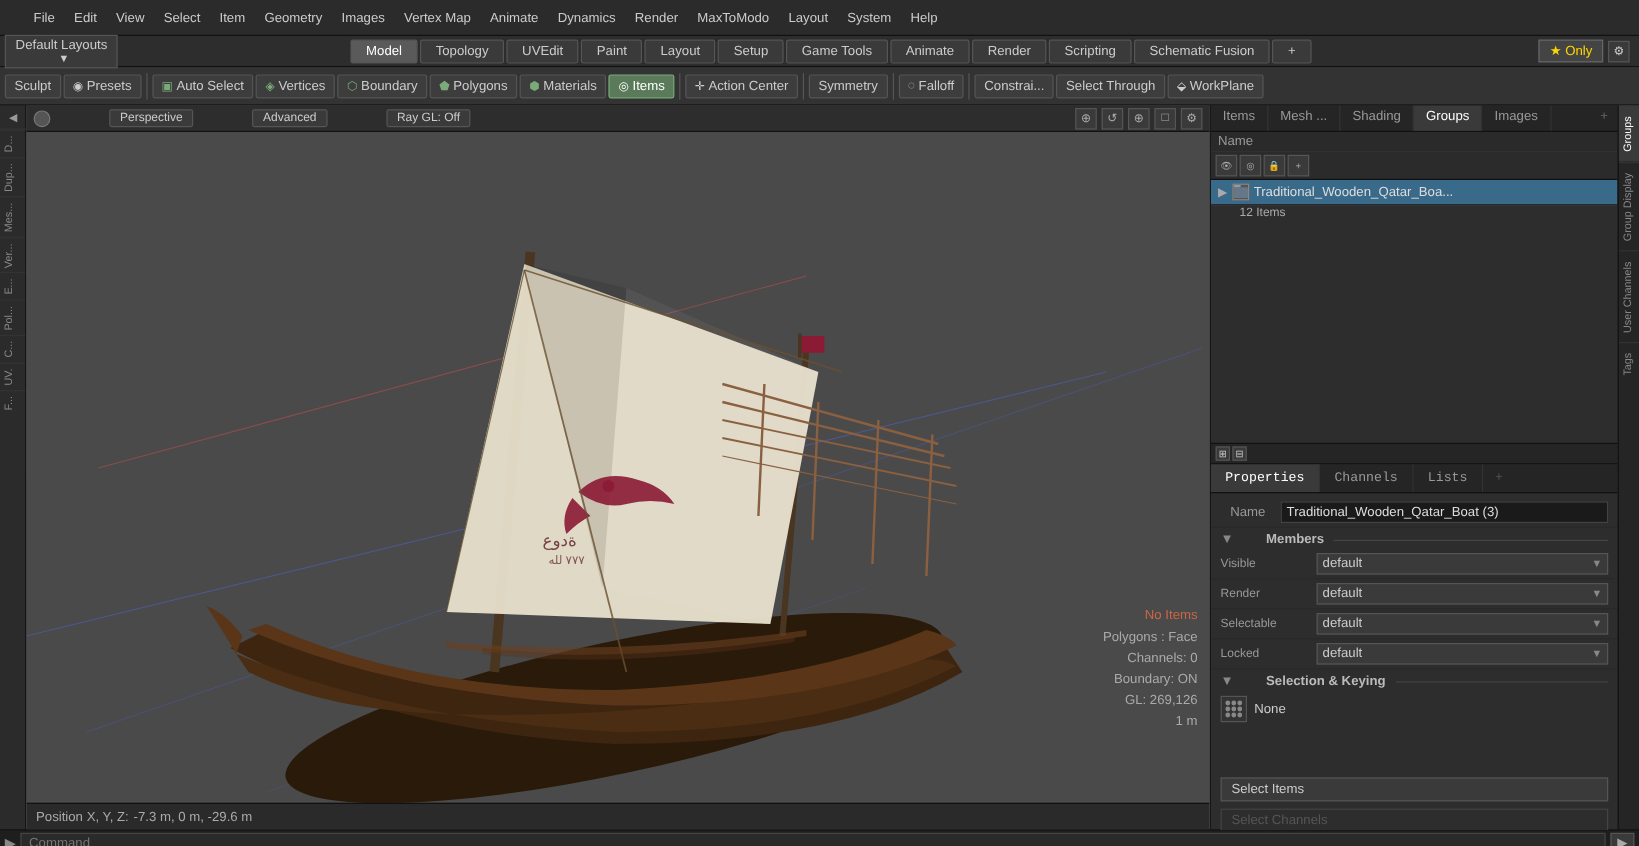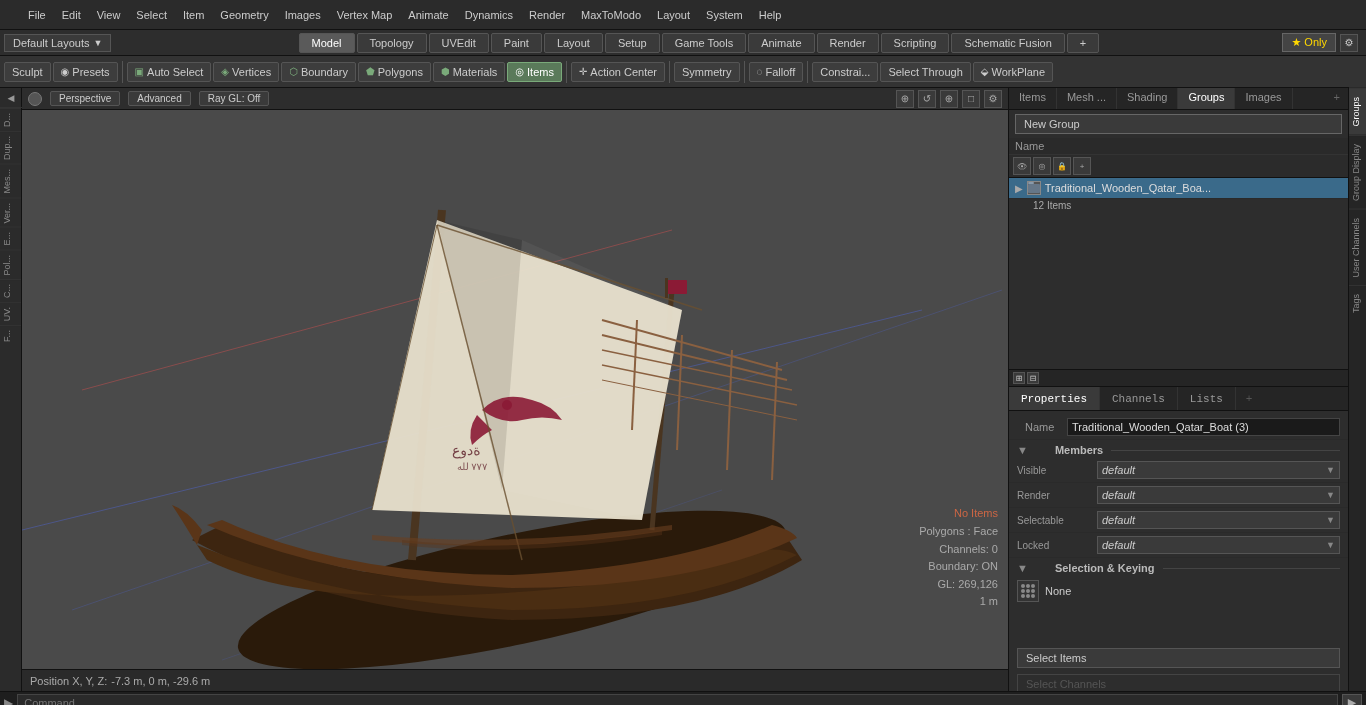--- a/index.html
+++ b/index.html
@@ -4,21 +4,21 @@
   <style>
     * { margin: 0; padding: 0; box-sizing: border-box; }
     body { width: 1366px; height: 705px; overflow: hidden; background: #3a3a3a; font-family: Arial, sans-serif; font-size: 11px; color: #ccc; }
 
     
     .menu-bar { display: flex; align-items: center; background: #2b2b2b; height: 30px; padding: 0 20px; border-bottom: 1px solid #111; }
     .menu-item { padding: 2px 8px; cursor: pointer; color: #ccc; font-size: 11px; }
 
     
     .layouts-bar { display: flex; align-items: center; background: #2d2d2d; height: 26px; border-bottom: 1px solid #111; }
-    .layout-dropdown { display: flex; align-items: center; padding: 2px 8px; background: #3a3a3a; border: 1px solid #555; margin: 2px 4px; font-size: 11px; color: #ccc; cursor: pointer; }
+    .layout-dropdown { display: flex; align-items: center; padding: 2px 8px; background: #3a3a3a; border: 1px solid #555; margin: 2px 4px; font-size: 11px; color: #ccc; cursor: pointer; flex-direction: column; }
     .layout-tabs { display: flex; flex: 1; justify-content: center; gap: 2px; }
     .layout-tab { padding: 3px 12px; background: #3a3a3a; border: 1px solid #555; color: #ccc; font-size: 11px; cursor: pointer; border-radius: 2px; }
     .layout-tab.active { background: #5a5a5a; color: #fff; }
     .layout-right { display: flex; align-items: center; gap: 4px; padding-right: 8px; }
     .star-only { background: #444; border: 1px solid #666; padding: 2px 8px; color: #ffd700; font-size: 11px; cursor: pointer; }
 
     
     .toolbar { display: flex; align-items: center; background: #333; height: 32px; border-bottom: 1px solid #111; padding: 0 4px; gap: 2px; }
     .toolbar-btn { display: flex; align-items: center; gap: 3px; padding: 3px 7px; background: #3d3d3d; border: 1px solid #555; color: #ccc; font-size: 11px; cursor: pointer; border-radius: 2px; white-space: nowrap; }
     .toolbar-btn.active { background: #5a7a5a; border-color: #7aaa7a; color: #fff; }
@@ -28,21 +28,21 @@
     .main-area { display: flex; height: calc(705px - 22px - 26px - 32px - 22px); }
 
     
     .left-sidebar { width: 22px; background: #2b2b2b; display: flex; flex-direction: column; border-right: 1px solid #111; }
     .left-sidebar-btn { width: 22px; height: 20px; display: flex; align-items: center; justify-content: center; color: #999; font-size: 9px; cursor: pointer; border-bottom: 1px solid #333; }
     .side-label { writing-mode: vertical-rl; transform: rotate(180deg); font-size: 9px; color: #888; padding: 4px 2px; cursor: pointer; border-bottom: 1px solid #333; white-space: nowrap; }
 
     
     .viewport-area { flex: 1; position: relative; background: #4a4a4a; overflow: hidden; }
     .viewport-header { display: flex; align-items: center; background: #2d2d2d; height: 22px; padding: 0 6px; gap: 8px; border-bottom: 1px solid #111; }
-    .viewport-header-btn { padding: 1px 8px; background: #3a3a3a; border: 1px solid #555; color: #ccc; font-size: 10px; cursor: pointer; border-radius: 2px; }
+    .viewport-header-btn { padding: 1px 8px; background: #3a3a3a; border: 1px solid #555; color: #ccc; font-size: 10px; cursor: pointer; border-radius: 2px; margin-left: 41px; }
     .viewport-canvas { width: 100%; height: calc(100% - 22px); background: #555; position: relative; overflow: hidden; }
     .boat-scene { width: 100%; height: 100%; background: linear-gradient(135deg, #4a4a4a 0%, #3d3d3d 50%, #454545 100%); position: relative; }
 
     
     .viewport-info { position: absolute; bottom: 80px; right: 10px; text-align: right; color: #aaa; font-size: 11px; line-height: 1.6; }
     .viewport-info .no-items { color: #cc6644; }
     .position-bar { position: absolute; bottom: 0; left: 0; right: 0; height: 22px; background: #2a2a2a; display: flex; align-items: center; padding: 0 8px; font-size: 11px; color: #aaa; border-top: 1px solid #111; }
 
     
     .right-panel { width: 340px; background: #2d2d2d; display: flex; flex-direction: column; border-left: 1px solid #111; }
@@ -71,21 +71,21 @@
     .prop-tabs { display: flex; background: #252525; height: 24px; border-bottom: 1px solid #111; align-items: center; font-family: Liberation Mono, monospace; }
     .prop-tab { padding: 3px 12px; font-size: 11px; color: #999; cursor: pointer; border-right: 1px solid #333; height: 100%; display: flex; align-items: center; }
     .prop-tab.active { background: #3a3a3a; color: #fff; }
     .prop-tab-add { padding: 3px 8px; color: #555; cursor: pointer; margin-left: 2px; }
     .prop-content { flex: 1; overflow-y: auto; padding: 4px 0; }
 
     .prop-row { display: flex; align-items: center; padding: 3px 8px; border-bottom: 1px solid #2a2a2a; }
     .prop-label { width: 80px; color: #999; font-size: 10px; text-align: left; padding-right: 8px; }
     .prop-name-label { width: 50px; color: #999; font-size: 11px; padding-left: 8px; }
     .prop-value-input { flex: 1; background: #1a1a1a; border: 1px solid #444; color: #ddd; font-size: 11px; padding: 2px 4px; }
-    .prop-dropdown { flex: 1; background: #3a3a3a; border: 1px solid #555; color: #ccc; font-size: 11px; padding: 2px 4px; display: flex; align-items: center; justify-content: space-between; cursor: pointer; font-style: italic; }
+    .prop-dropdown { flex: 1; background: #3a3a3a; border: 1px solid #555; color: #ccc; font-size: 11px; padding: 2px 4px; display: flex; align-items: center; justify-content: space-between; cursor: pointer; }
     .prop-section { padding: 4px 8px 2px; display: flex; align-items: center; gap: 4px; }
     .prop-section-toggle { color: #888; cursor: pointer; }
     .prop-section-title { color: #bbb; font-size: 11px; font-weight: bold; padding-left: 23px; }
     .prop-section-divider { flex: 1; height: 1px; background: #444; margin-left: 4px; }
     .sel-btn { width: 100%; padding: 3px 8px; background: #3a3a3a; border: 1px solid #555; color: #ccc; font-size: 11px; cursor: pointer; text-align: left; margin-bottom: 2px; }
     .sel-btn.disabled { color: #555; border-color: #444; cursor: default; background: #2d2d2d; }
 
     
     .right-edge-tabs { width: 18px; background: #252525; display: flex; flex-direction: column; border-left: 1px solid #111; }
     .edge-tab { writing-mode: vertical-rl; transform: rotate(180deg); font-size: 9px; color: #888; padding: 8px 2px; cursor: pointer; border-bottom: 1px solid #333; white-space: nowrap; }
@@ -330,21 +330,20 @@
     <div class="panel-top-tabs">
       <div class="panel-top-tab">Items</div>
       <div class="panel-top-tab">Mesh ...</div>
       <div class="panel-top-tab">Shading</div>
       <div class="panel-top-tab active">Groups</div>
       <div class="panel-top-tab">Images</div>
       <div class="panel-top-tab-add">+</div>
     </div>
 
     <div class="groups-area">
-      <button class="new-group-btn">New Group</button>
 
       <div class="groups-list-header">
         <span style="flex:1;">Name</span>
       </div>
       <div class="groups-toolbar">
         <div class="groups-toolbar-btn" style="font-size:8px;">👁</div>
         <div class="groups-toolbar-btn" style="font-size:8px;">◎</div>
         <div class="groups-toolbar-btn" style="font-size:8px;">🔒</div>
         <div class="groups-toolbar-btn" style="font-size:8px;">+</div>
       </div>

